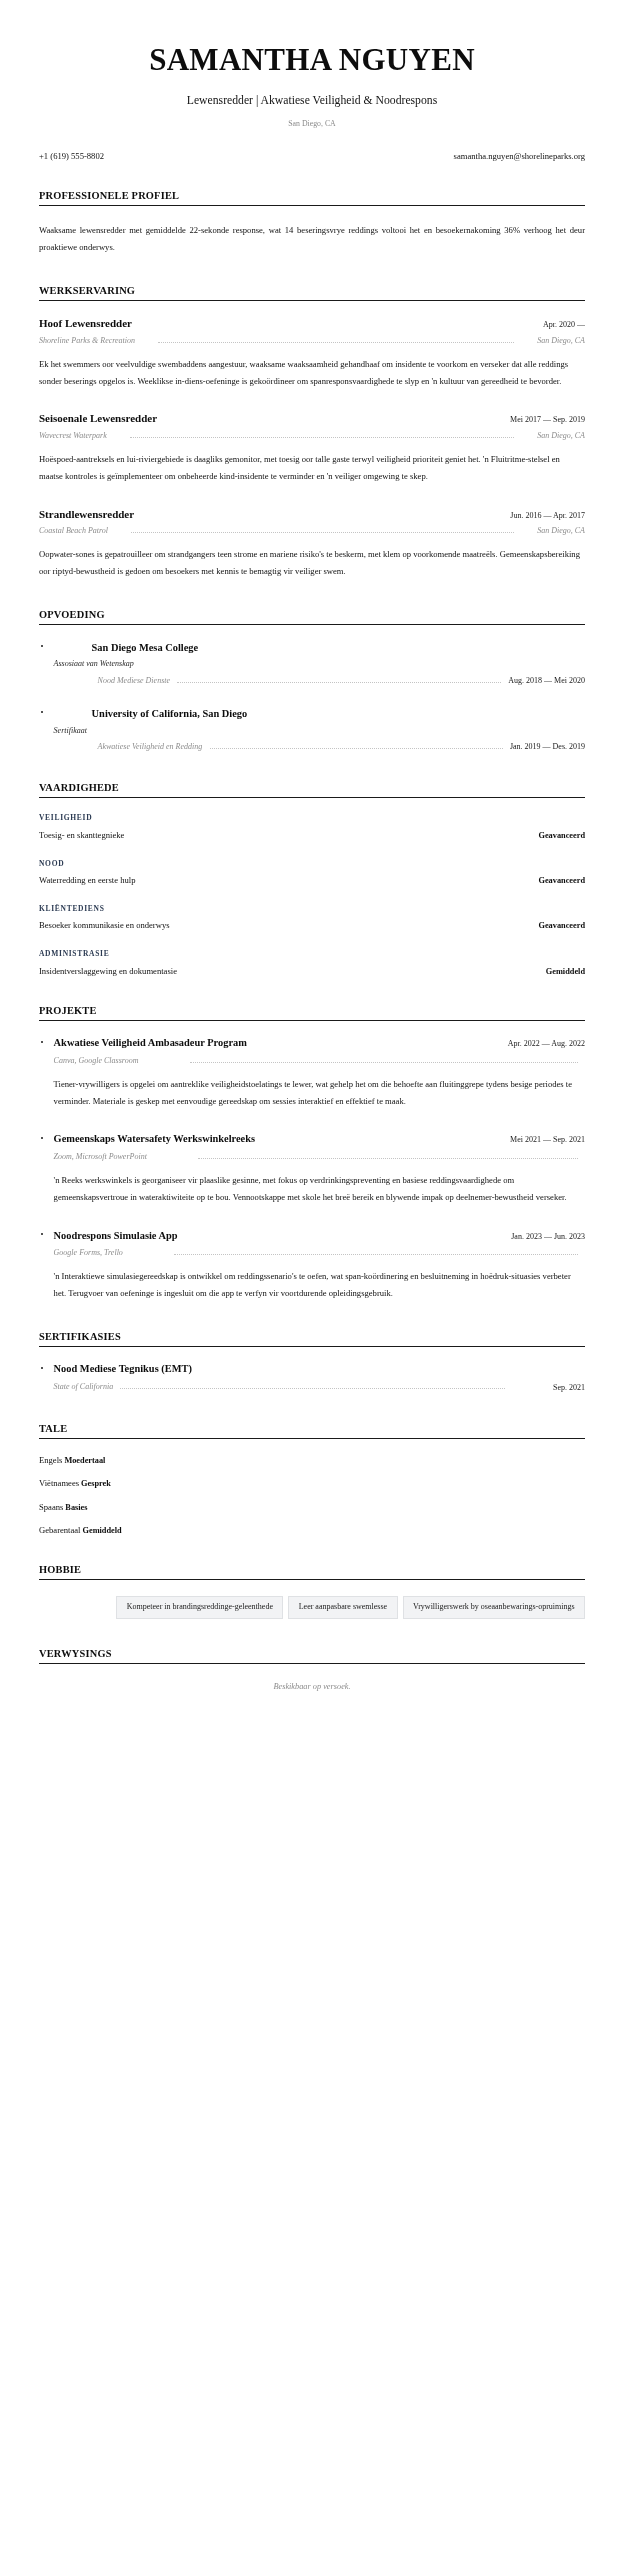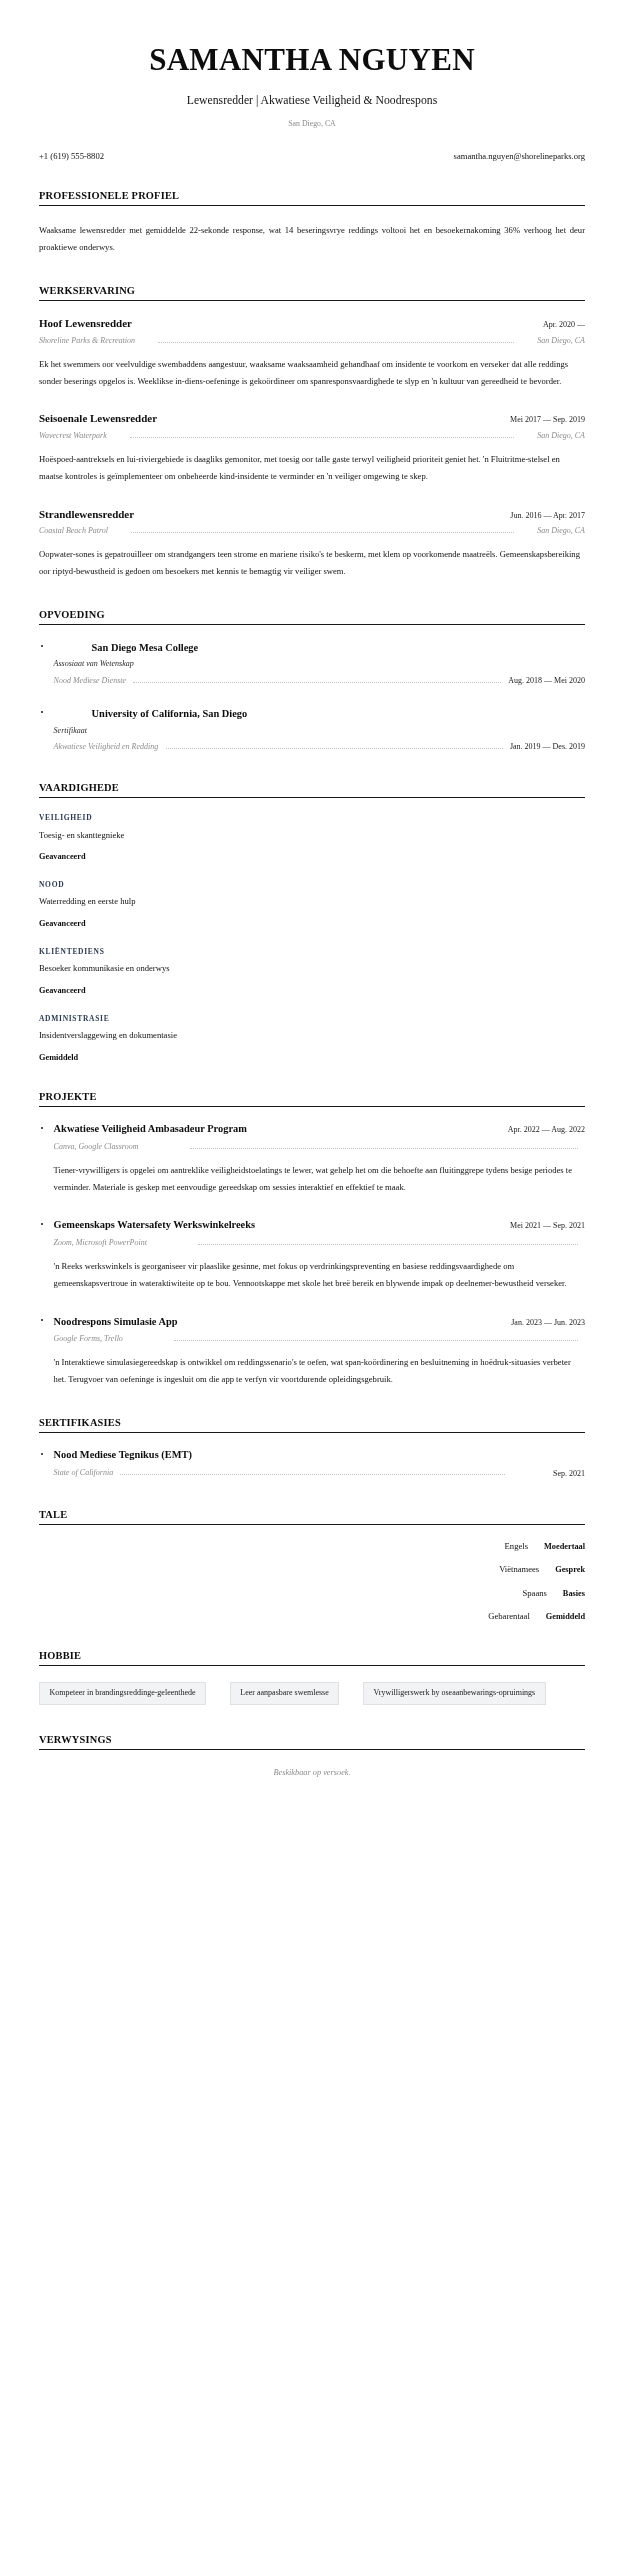--- a/index.html
+++ b/index.html
@@ -156,20 +156,21 @@
   .edu-degree {
     font-size: 8px;
     font-style: italic;
     color: #2a2a2a;
     margin-top: 5.2px;
   }
   .edu-row {
     display: flex;
     align-items: baseline;
     margin-top: 6.2px;
+    margin-left: 44px;
   }
   .edu-field {
     font-size: 8px;
     font-style: italic;
     color: #8c8c8c;
     flex: 0 0 auto;
   }
   .edu-date {
     font-size: 8px;
     color: #1a1a1a;
@@ -187,21 +188,20 @@
     letter-spacing: 0.7px;
     text-transform: uppercase;
     color: #2b3a52;
     margin-bottom: 7.3px;
   }
   .skill-row {
     display: flex;
     justify-content: space-between;
     align-items: baseline;
     gap: 12.5px;
-    flex-direction: column;
   }
   .skill-name { font-size: 8.6px; color: #111111; }
   .skill-level { font-size: 8.3px; font-weight: bold; color: #0d0d0d; text-align: right; }
 
   
   .proj-entry { margin-bottom: 23px; position: relative; padding-left: 14.6px; }
   .proj-entry:last-child { margin-bottom: 0; }
   .proj-row1 { display: flex; justify-content: space-between; align-items: baseline; gap: 12.5px; }
   .proj-name {
     font-size: 10.4px;
@@ -251,31 +251,31 @@
     flex: 0 0 73px;
     line-height: 1.5;
     align-self: flex-end;
   }
   .cert-row2 { display: flex; align-items: baseline; margin-top: 5.2px; }
   .cert-issuer { font-size: 8px; font-style: italic; color: #8c8c8c; flex: 0 0 auto; }
 
   
   .lang-row {
     display: flex;
-    justify-content: flex-end;
+    justify-content: flex-start;
     align-items: baseline;
-    gap: 16px;
+    gap: 2px;
     margin-bottom: 13.5px;
   }
   .lang-row:last-child { margin-bottom: 0; }
   .lang-name { font-size: 8.6px; color: #111111; }
   .lang-level { font-size: 8.3px; font-weight: bold; color: #0d0d0d; text-align: right; }
 
   
-  .hobby-wrap { display: flex; flex-wrap: wrap; gap: 24px; }
+  .hobby-wrap { display: flex; flex-wrap: wrap; gap: 5px; justify-content: flex-end; }
   .hobby-tag {
     background: #f2f3f5;
     border: 0.5px solid #dfe1e4;
     padding: 5.7px 9.4px;
     font-size: 8px;
     color: #1a1a1a;
     line-height: 1.2;
   }
 
   

